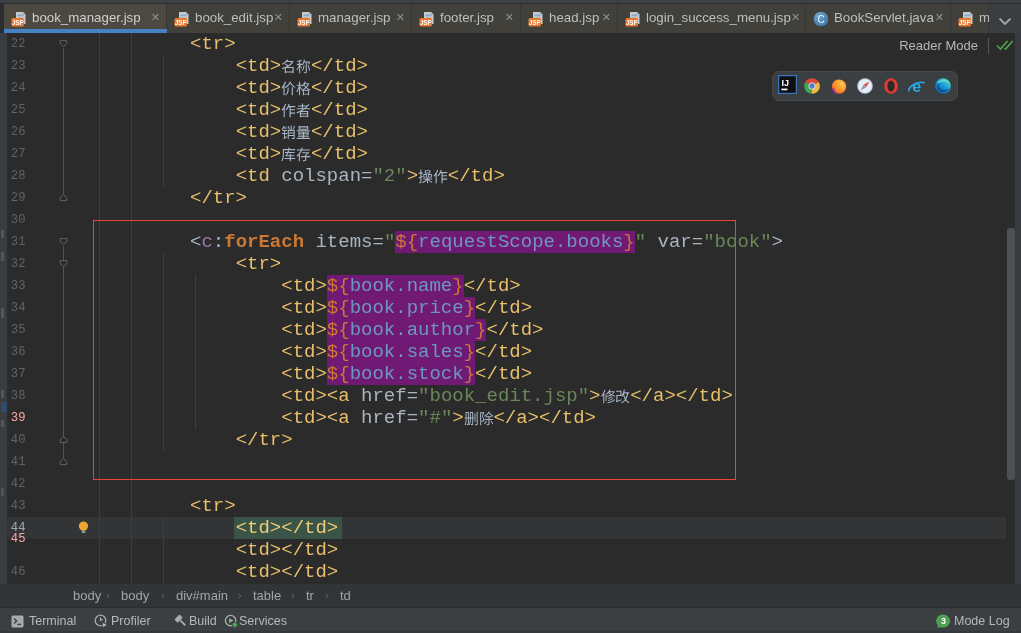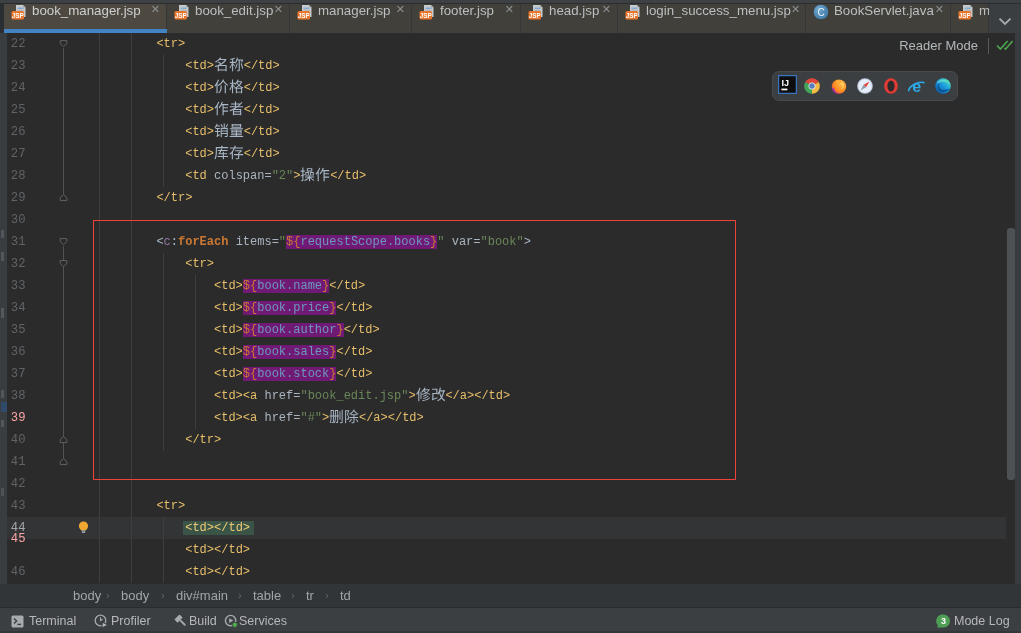--- a/index.html
+++ b/index.html
@@ -3,27 +3,27 @@
 *{margin:0;padding:0;box-sizing:border-box}
 html,body{width:1021px;height:633px;overflow:hidden;background:#2b2b2b}
 #app{position:relative;width:1021px;height:633px;background:#2b2b2b;overflow:hidden;
  font-family:"Liberation Mono",monospace;-webkit-font-smoothing:antialiased}
 i{font-style:normal}
 .t{color:#e8bf6a}.a{color:#aab4bf}.s{color:#6a8759}.o{color:#cc7832}.b{color:#6d98bd}
 .p{color:#9876aa}.d{color:#a9b7c6}.bold{font-weight:bold}
 .el{background:#701a75}
 .hl44{background:#3a5548;color:#f0cb75;margin-left:-2px;padding-left:2px;padding-right:4px}
 .row{position:absolute;left:98.8px;right:28px;height:22px;line-height:22px;white-space:pre;
- font-size:12px;color:#a9b7c6}
+ font-size:19px;color:#a9b7c6}
 .num{position:absolute;left:0;width:25.5px;height:22px;line-height:22px;text-align:right;
  font-size:12.2px;color:#606366}
 .tabs{position:absolute;left:0;top:0;width:1021px;height:33px;background:#3b3e40}
 .topstrip{position:absolute;left:0;top:0;width:1021px;height:3px;background:#3e4143}
 .topline{position:absolute;left:0;top:3px;width:1021px;height:1px;background:#2b2d2f}
-.tab{position:absolute;top:4px;height:29px;background:#42403b;display:flex;align-items:flex-start;
+.tab{position:absolute;top:4px;height:29px;background:#42403b;display:flex;align-items:center;
  font-family:"Liberation Sans",sans-serif;font-size:13.3px;color:#bcbec0;border-right:1px solid #353638}
 .tab svg{flex:0 0 auto;margin:0 5px 0 7px}
 .tab span{position:relative;top:-1px}
 .tab .x{margin-left:auto;margin-right:6px;color:#8e9294;font-size:11px;font-family:"Liberation Sans",sans-serif;position:relative;top:-1px}
 .tab.active{background:#4d4940;color:#cecfd1}
 .underline{position:absolute;left:4px;top:29px;width:163px;height:4px;background:#4383c4}
 .guide{position:absolute;width:1px;background:#3e3e3e}
 .bc{position:absolute;left:0;top:584px;width:1021px;height:23px;background:#323537;
  font-family:"Liberation Sans",sans-serif;font-size:13px;color:#a0a5a9}
 .bc i{position:absolute;top:0;line-height:23px}

